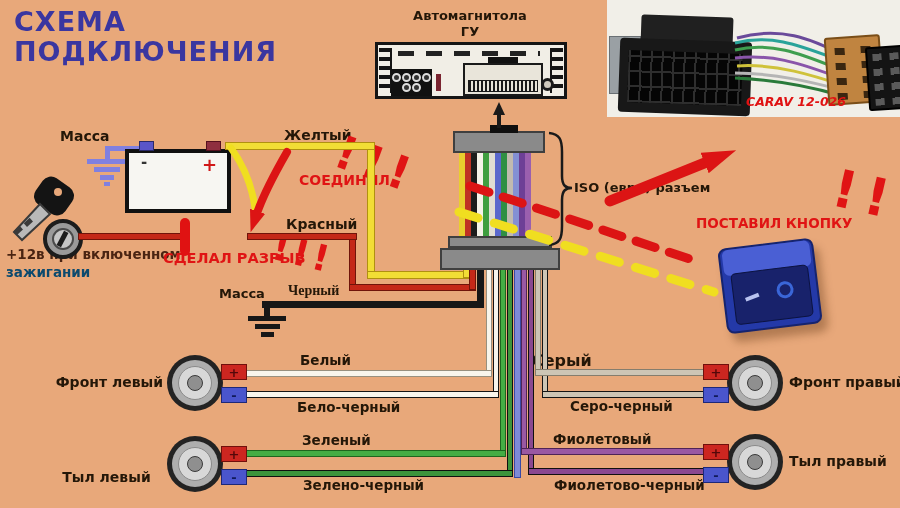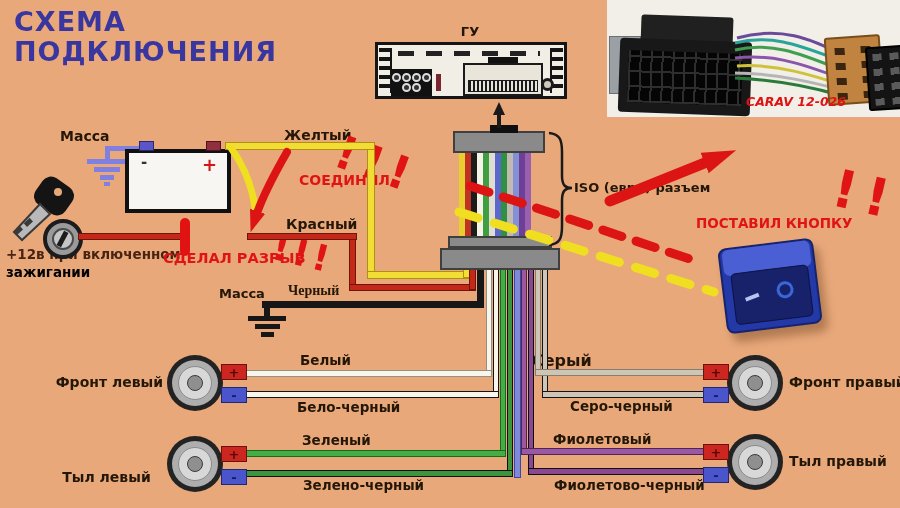--- a/index.html
+++ b/index.html
@@ -29,20 +29,21 @@
   svg.overlay{position:absolute;left:0;top:0;z-index:9;pointer-events:none;}
 </style>
 </head>
 <body>
 
 <div id="canvas">
 
   <div class="lbl" style="left:14px;top:6px;font-size:27px;color:#3a36a0;letter-spacing:1px;">СХЕМА</div>
   <div class="lbl" style="left:14px;top:36px;font-size:27px;color:#3a36a0;letter-spacing:1px;">ПОДКЛЮЧЕНИЯ</div>
 
+  <div class="lbl" style="left:395px;top:8px;width:150px;text-align:center;font-size:13px;">Автомагнитола</div>
   <div class="lbl" style="left:395px;top:24px;width:150px;text-align:center;font-size:13px;">ГУ</div>
 
   <div id="hu">
     <div class="fin" style="left:1px;border-right:2px solid #151515;"></div>
     <div class="fin" style="right:1px;border-left:2px solid #151515;"></div>
     <div style="position:absolute;left:20px;top:6px;width:142px;height:5px;
          background:repeating-linear-gradient(90deg,#222 0 16px,rgba(0,0,0,0) 16px 28px);"></div>
     <div style="position:absolute;left:13px;top:24px;width:41px;height:27px;background:#111;
          display:flex;flex-wrap:wrap;align-content:center;justify-content:center;gap:1px;">
       <span style="width:9px;height:9px;border:2px solid #ddd;border-radius:50%;background:#333;box-sizing:border-box;"></span>
@@ -110,21 +111,21 @@
       <polygon points="12,56 20,64 48,38 38,28" fill="#b9b9b9" stroke="#3a3a3a" stroke-width="2"></polygon>
       <rect x="12" y="52" width="8" height="5" fill="#3a3a3a" transform="rotate(-42 16 54)"></rect>
       <rect x="22" y="44" width="8" height="5" fill="#3a3a3a" transform="rotate(-42 26 46)"></rect>
     </g>
   </svg>
   <div style="position:absolute;left:43px;top:219px;width:40px;height:40px;border-radius:50%;background:#9a9a9a;border:4px solid #1c1c1c;box-sizing:border-box;z-index:2;">
     <div style="position:absolute;left:5px;top:5px;width:22px;height:22px;border-radius:50%;background:#c6c6c6;border:2px solid #4a4a4a;box-sizing:border-box;"></div>
     <div style="position:absolute;left:13px;top:8px;width:5px;height:16px;background:#1c1c1c;transform:rotate(28deg);"></div>
   </div>
   <div class="lbl" style="left:6px;top:246px;font-size:13.5px;color:#4a2412;">+12в при включенном</div>
-  <div class="lbl" style="left:6px;top:264px;font-size:13.5px;color:#000000;">зажигании</div>
+  <div class="lbl" style="left:6px;top:264px;font-size:13.5px;color:#0c4a6e;">зажигании</div>
 
   <div class="seg" style="left:225px;top:142px;width:150px;height:8px;background:#f2dd35;border:1px solid #b09010;z-index:2;"></div>
   <div class="seg" style="left:367px;top:142px;width:8px;height:137px;background:#f2dd35;border:1px solid #b09010;z-index:1;"></div>
   <div class="seg" style="left:367px;top:271px;width:104px;height:8px;background:#f2dd35;border:1px solid #b09010;z-index:1;"></div>
   <div class="seg" style="left:463px;top:250px;width:8px;height:28px;background:#f2dd35;border:1px solid #b09010;z-index:1;"></div>
   <div class="lbl" style="left:284px;top:127px;">Желтый</div>
 
   <div class="seg" style="left:78px;top:233px;width:103px;height:7px;background:#c42818;border:1px solid #70140a;z-index:2;"></div>
   <div class="seg" style="left:180px;top:218px;width:10px;height:38px;background:#e01212;border-radius:5px;z-index:3;"></div>
   <div class="seg" style="left:247px;top:233px;width:110px;height:7px;background:#c42818;border:1px solid #70140a;z-index:2;"></div>

